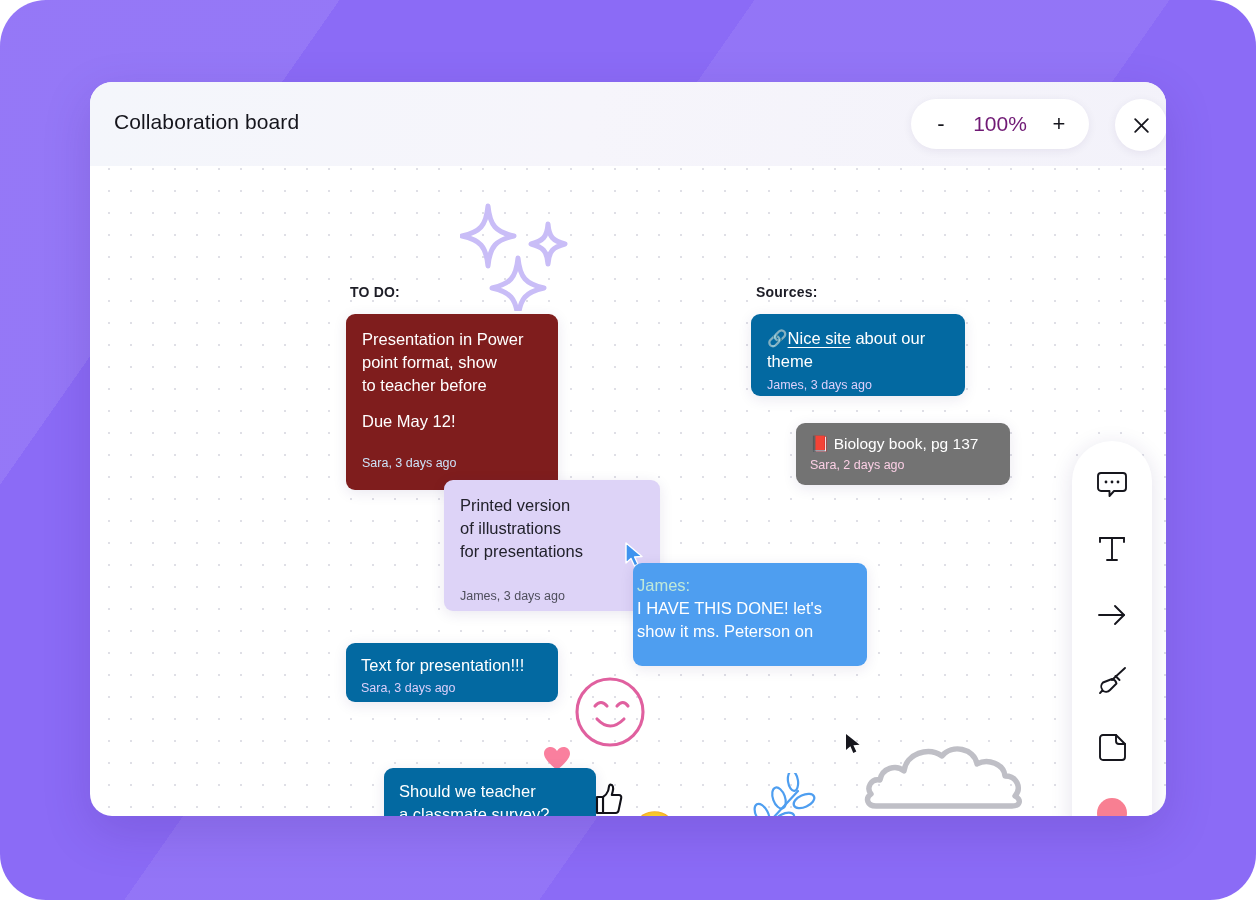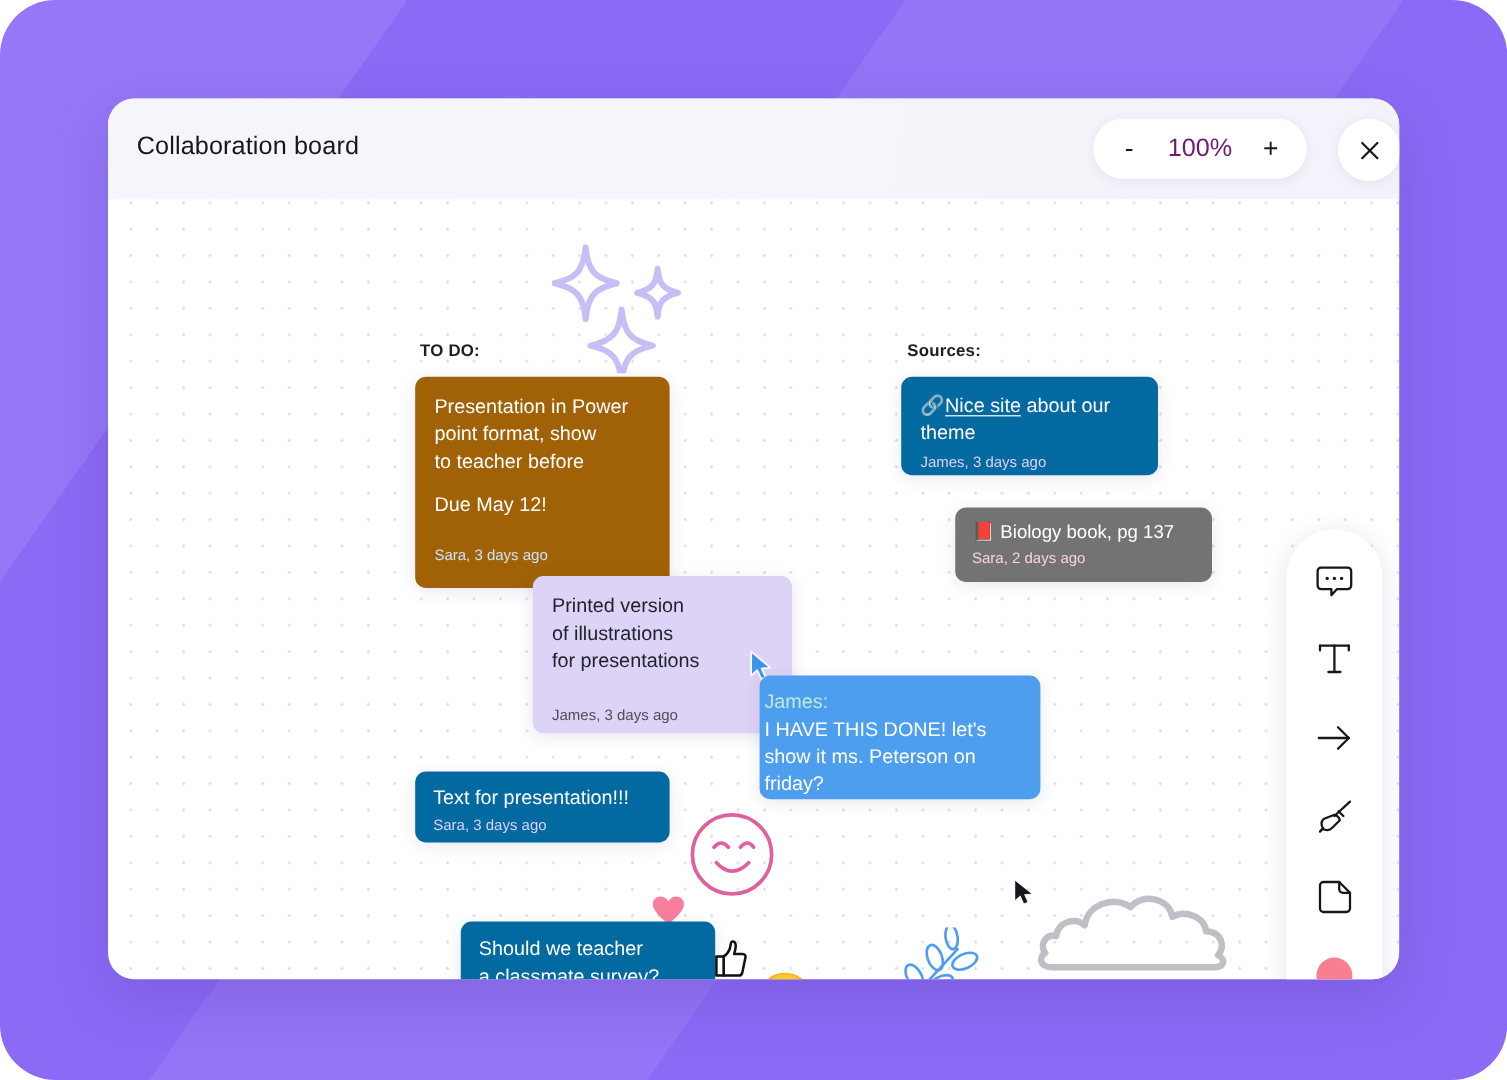--- a/index.html
+++ b/index.html
@@ -110,21 +110,21 @@
   .note {
     position: absolute;
     border-radius: 9px;
     padding: 14px 16px 12px 16px;
     box-shadow: 0 3px 14px rgba(50,30,110,0.10);
   }
   .note-body { font-size: 16.5px; line-height: 1.38; }
   .note-meta { font-size: 12.5px; line-height: 1.4; }
 
   
-  .n-blue   { background:#a16207; color:#ffffff; }
+  .n-blue   { background:#7f1d1d; color:#ffffff; }
   .n-blue .note-meta { color:#cde3f9; }
   .n-lav    { background:#ddd3f7; color:#22222c; }
   .n-lav .note-meta { color:#4e4e5c; }
   .n-purple { background:#0369a1; color:#ffffff; }
   .n-purple .note-meta { color:#ddd0fb; }
   .n-pink   { background:#737373; color:#ffffff; }
   .n-pink .note-meta { color:#fbcfe5; }
   .n-chat   { background:#4e9ef0; color:#ffffff; }
   .n-chat .chat-name { color:#bfe8d9; font-size:16.5px; line-height:1.38; }
 
@@ -225,21 +225,20 @@
       </div>
 
       <svg class="deco" style="left:534px; top:376px; width:22px; height:26px;" viewBox="0 0 22 26">
         <path d="M2 1 L2 21 L7 16.5 L10.5 24 L14 22.3 L10.6 15 L18 14.5 Z" fill="#3e93ef" stroke="#ffffff" stroke-width="1.4" stroke-linejoin="round"></path>
       </svg>
 
       <div class="note n-chat" style="left:543px; top:397px; width:234px; height:103px; padding:11px 4px;">
         <div class="chat-name">James:</div>
         <div class="note-body">I HAVE THIS DONE! let's</div>
         <div class="note-body">show it ms. Peterson on</div>
-        <div class="note-body">friday?</div>
       </div>
 
       <div class="note n-purple" style="left:256px; top:477px; width:212px; height:59px; padding:11px 15px;">
         <div class="note-body">Text for presentation!!!</div>
         <div class="note-meta" style="margin-top:3px;">Sara, 3 days ago</div>
       </div>
 
       <svg class="deco" style="left:483px; top:509px; width:74px; height:74px;" viewBox="0 0 74 74">
         <g fill="none" stroke="#e0609f" stroke-width="3.1" stroke-linecap="round">
           <circle cx="37" cy="37" r="33"></circle>

